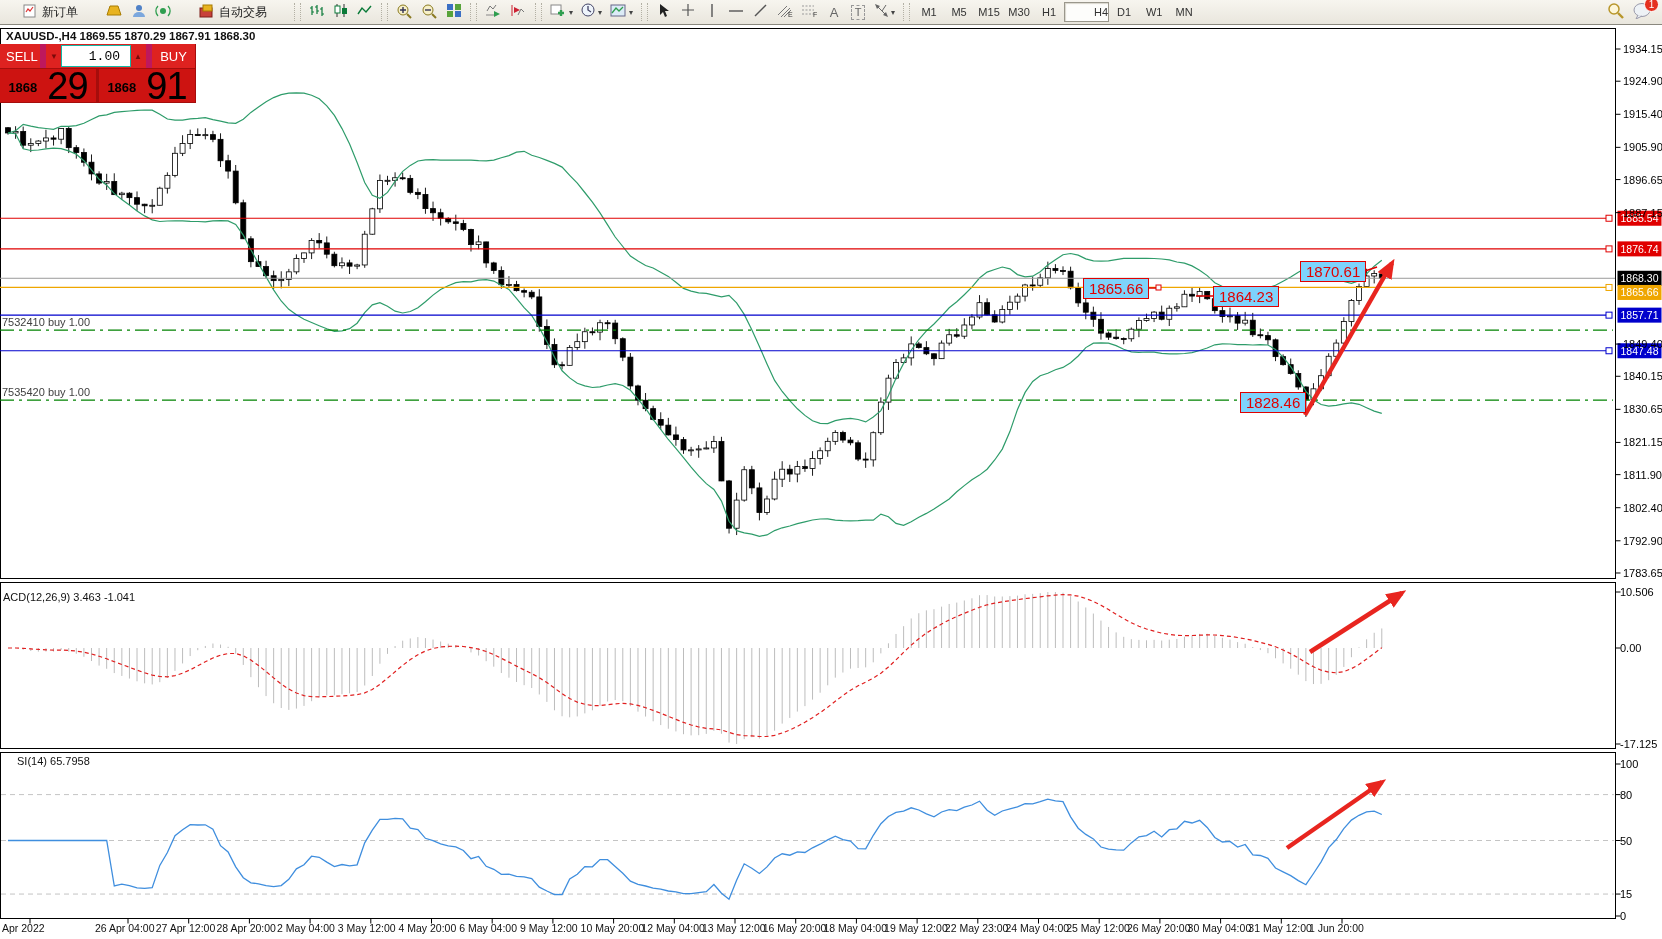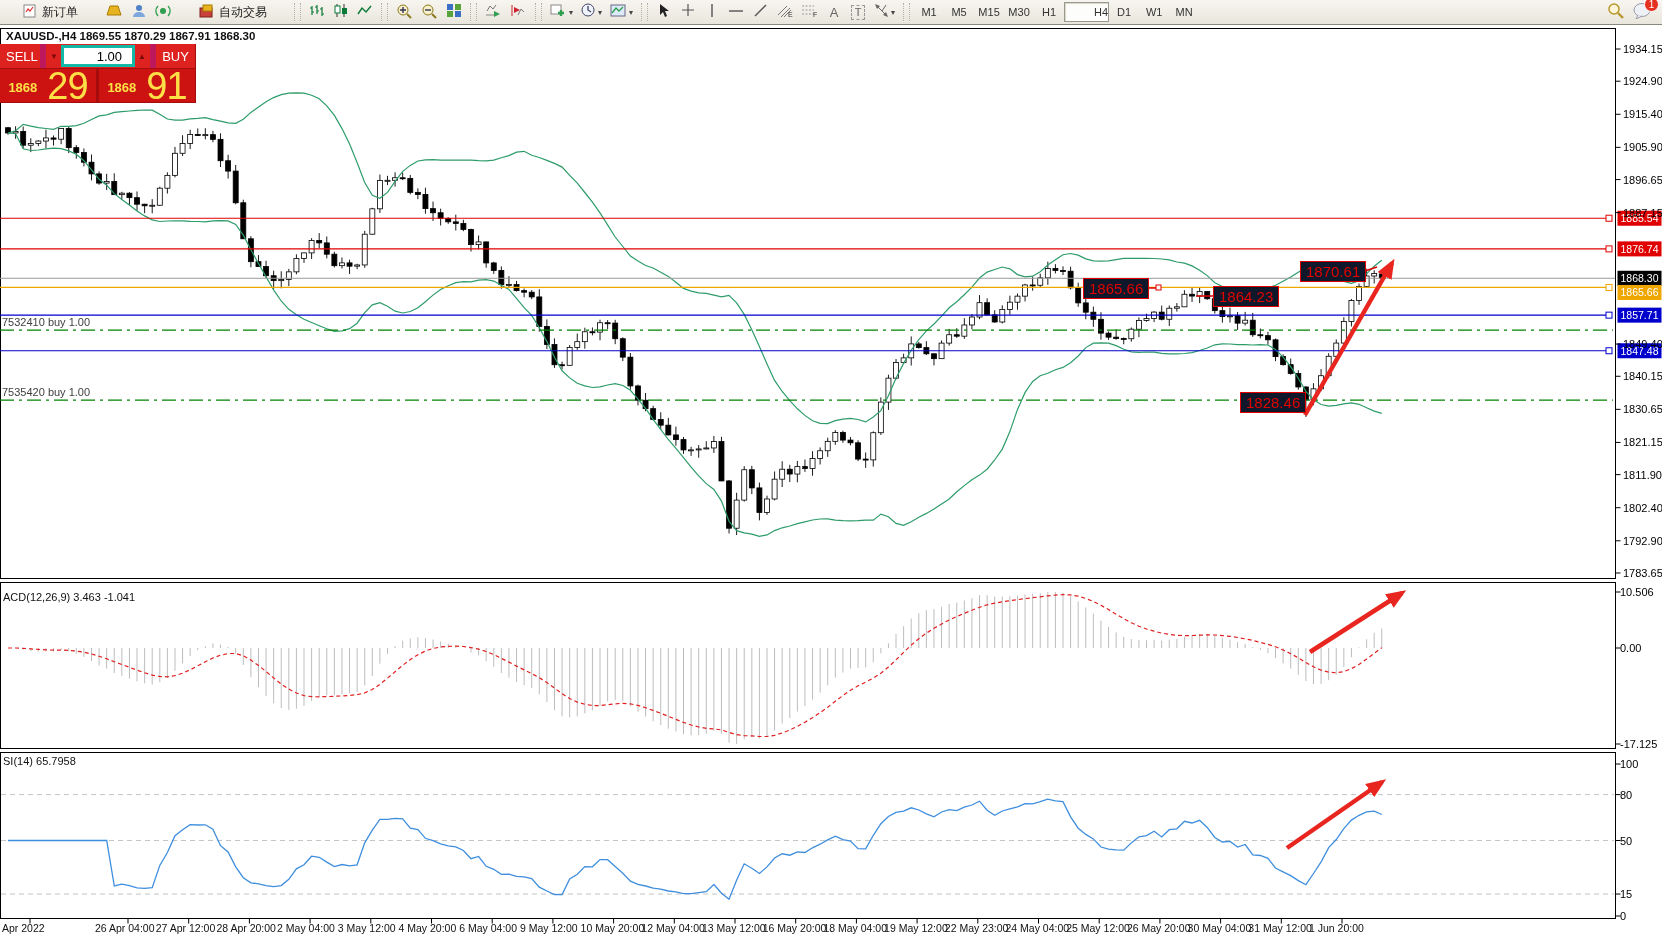--- a/index.html
+++ b/index.html
@@ -16,31 +16,31 @@
   .toolbar-right{margin-left:auto;display:flex;align-items:center;gap:8px;padding-right:10px;}
   .badge{position:absolute;right:-7px;top:-5px;background:#e53020;color:#fff;border-radius:8px;font-size:10px;min-width:13px;height:13px;
          display:flex;align-items:center;justify-content:center;border:1px solid #fff;}
   .chat-wrap{position:relative;}
   
   svg#chart-svg{position:absolute;left:0;top:0;z-index:5;}
   svg text{font-family:"Liberation Sans","DejaVu Sans",sans-serif;}
   .ohlc-header{position:absolute;left:6px;top:30px;font-size:11.5px;font-weight:600;color:#111;z-index:12;}
   .pane-label{position:absolute;font-size:11px;color:#111;z-index:12;}
   .order-label{position:absolute;font-size:11px;color:#3f3f3f;z-index:12;}
-  .anno{position:absolute;border:1px solid #e00000;color:#e00000;background:#0f172a;font-size:15px;padding:1px 5px;z-index:14;line-height:17px;}
+  .anno{position:absolute;border:1px solid #e00000;color:#e00000;background:#7dd3fc;font-size:15px;padding:1px 5px;z-index:14;line-height:17px;}
   
   .trade-panel{position:absolute;left:0;top:44px;width:195px;z-index:20;background:#a50d0c;padding:0 1px 1px 0;}
   .tp-row1{display:flex;height:24px;align-items:stretch;gap:0;background:#be185d;}
   .tp-sell,.tp-buy{background:#de2220;color:#fff;border:none;font-size:13px;width:40px;cursor:pointer;font-family:inherit;}
   .tp-buy{width:46px;}
   .tp-spin{display:flex;align-items:stretch;margin:0 6px;flex:1;background:#de2220;padding:1px;}
   .tp-btn{width:14px;background:#de2220;border:none;color:#7a0a0a;font-size:8px;cursor:pointer;padding:0;}
-  .tp-vol{flex:1;width:56px;border:3px solid #14b8a6;font-size:13px;text-align:right;padding-right:10px;font-family:Liberation Sans, sans-serif;}
+  .tp-vol{flex:1;width:56px;border:1px solid #14b8a6;font-size:13px;text-align:right;padding-right:10px;font-family:Liberation Mono, monospace;}
   .tp-row2{display:flex;gap:3px;margin-top:1px;height:33px;}
-  .tp-price{background:#cd1311;color:#fde047;flex:1;display:flex;align-items:flex-end;justify-content:center;gap:2px;padding-bottom:1px;}
+  .tp-price{background:#cd1311;color:#000000;flex:1;display:flex;align-items:flex-end;justify-content:center;gap:2px;padding-bottom:1px;}
   .tp-main{font-size:13px;font-weight:700;line-height:26px;}
   .tp-big{font-size:38px;font-weight:400;line-height:30px;letter-spacing:-1px;margin-left:8px;}
 </style>
 </head>
 <body>
 
 <div class="screen">
 
   <div class="toolbar">
     <div class="tbtn text">
@@ -950,19 +950,19 @@
         <span class="tp-main">1868</span>
         <span class="tp-big">91</span>
       </div>
     </div>
   </div>
 
   <div class="order-label" style="left:2px;top:316px;">7532410 buy 1.00</div>
   <div class="order-label" style="left:2px;top:386px;">7535420 buy 1.00</div>
 
   <div class="pane-label" style="left:3px;top:591px;">ACD(12,26,9) 3.463 -1.041</div>
-  <div class="pane-label" style="left:3px;top:755px;">SI(14) 65.7958</div>
+  <div class="pane-label" style="left:17px;top:755px;">SI(14) 65.7958</div>
 
   <div class="anno" style="left:1300px;top:261px;">1870.61</div>
   <div class="anno" style="left:1083px;top:278px;">1865.66</div>
   <div class="anno" style="left:1213px;top:286px;">1864.23</div>
   <div class="anno" style="left:1240px;top:392px;">1828.46</div>
 </div>
 
 </body></html>

